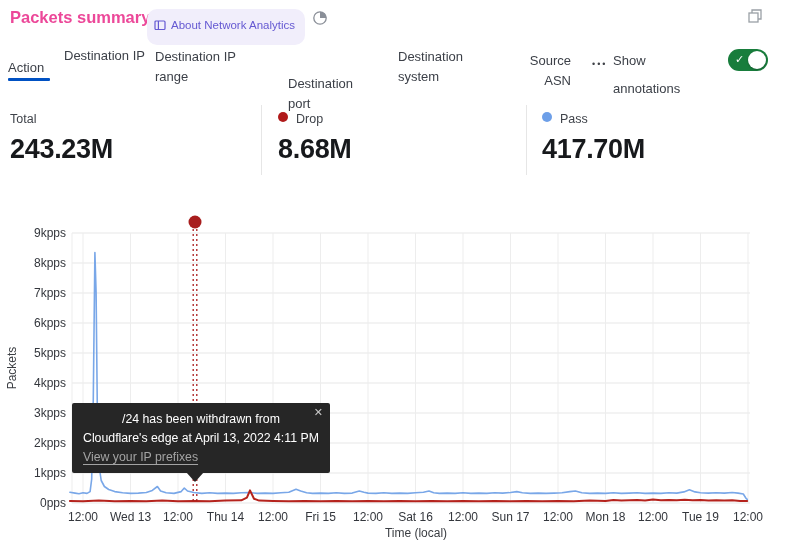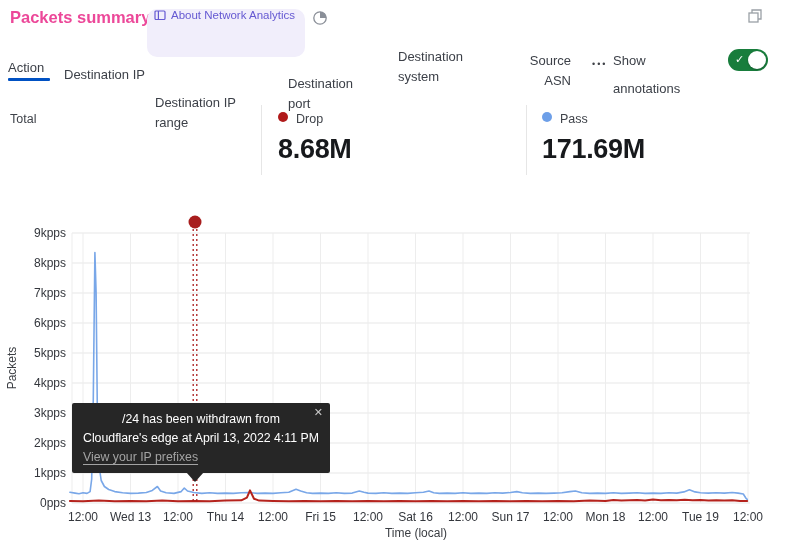--- a/index.html
+++ b/index.html
@@ -1,31 +1,31 @@
 <!DOCTYPE html>
 <html><head>
 <meta charset="utf-8">
 <style>
   html,body{margin:0;padding:0;}
   body{width:785px;height:555px;background:#fff;font-family:"Liberation Sans",sans-serif;position:relative;overflow:hidden;color:#24272c;}
   .abs{position:absolute;}
   #chart-svg{position:absolute;left:0;top:0;}
   
   .title{left:10px;top:8px;font-size:16.5px;font-weight:700;color:#ec4899;}
-  .badge{left:147px;top:9px;height:32px;display:flex;align-items:flex-start;gap:5px;padding:0 10px 16px 7px;border-radius:10px;font-size:11.5px;cursor:pointer;}
+  .badge{left:147px;top:9px;height:32px;display:flex;align-items:center;gap:5px;padding:0 10px 4px 7px;border-radius:10px;font-size:11.5px;cursor:pointer;}
   .icon-btn{background:none;border:none;padding:0;cursor:pointer;}
   .time-icon{left:312px;top:10px;}
   .popout-icon{left:748px;top:9px;}
   
   .tabs{left:0;top:45px;width:666px;height:48px;}
   .tab{position:absolute;font-size:13px;line-height:20px;color:#3c4048;cursor:pointer;}
   .tab.single{top:13px;left:8px;}
   .tab-underline{position:absolute;left:8px;top:33px;width:42px;height:2.5px;border-radius:1px;}
-  .t1{left:64px;top:20px;width:82px;}
-  .t2{left:155px;top:2px;width:100px;margin-top:46px;}
+  .t1{left:64px;top:1px;width:82px;}
+  .t2{left:155px;top:2px;width:100px;}
   .t3{left:288px;top:2px;width:86px;margin-top:27px;}
   .t4{left:398px;top:2px;width:80px;}
   .t5{left:511px;top:6px;width:60px;text-align:right;}
   .more{left:592px;top:14px;font-size:9px;letter-spacing:2px;color:#3f4248;cursor:pointer;}
   .annot-label{left:613px;top:2px;width:92px;font-size:13px;line-height:28px;color:#3c4048;}
   .toggle{left:728px;top:4px;width:40px;height:22px;border-radius:12px;cursor:pointer;background:#187d3c;}
   .knob{position:absolute;right:2px;top:2px;width:18px;height:18px;border-radius:50%;background:#fff;box-shadow:0 1px 2px rgba(0,0,0,.25);}
   .check{position:absolute;left:7px;top:4px;color:#fff;font-size:11px;}
   
   .stats{left:0;top:103px;width:785px;height:78px;}
@@ -156,36 +156,37 @@
       <span class="check">✓</span>
       <span class="knob"></span>
     </div>
   </div>
 
   <div class="abs stats">
     <div class="stat s0">
       <div class="lab">
           <span>Total</span>
         </div>
+      <div class="val">243.23M</div>
     </div>
     <div class="divider d1"></div>
     <div class="stat s1">
       <div class="lab">
           <span class="dot" style="background: rgb(176, 26, 26);"></span>
           <span>Drop</span>
         </div>
       <div class="val">8.68M</div>
     </div>
     <div class="divider d2"></div>
     <div class="stat s2">
       <div class="lab">
           <span class="dot" style="background: rgb(109, 159, 232);"></span>
           <span>Pass</span>
         </div>
-      <div class="val">171.69M</div>
+      <div class="val">417.70M</div>
     </div>
   </div>
 
   <div class="abs tooltip">
     <button class="tt-close">✕</button>
     <div class="tt-line1">/24 has been withdrawn from</div>
     <div class="tt-line2">Cloudflare's edge at April 13, 2022 4:11 PM</div>
     <a class="tt-link">View your IP prefixes</a>
   </div>
 

